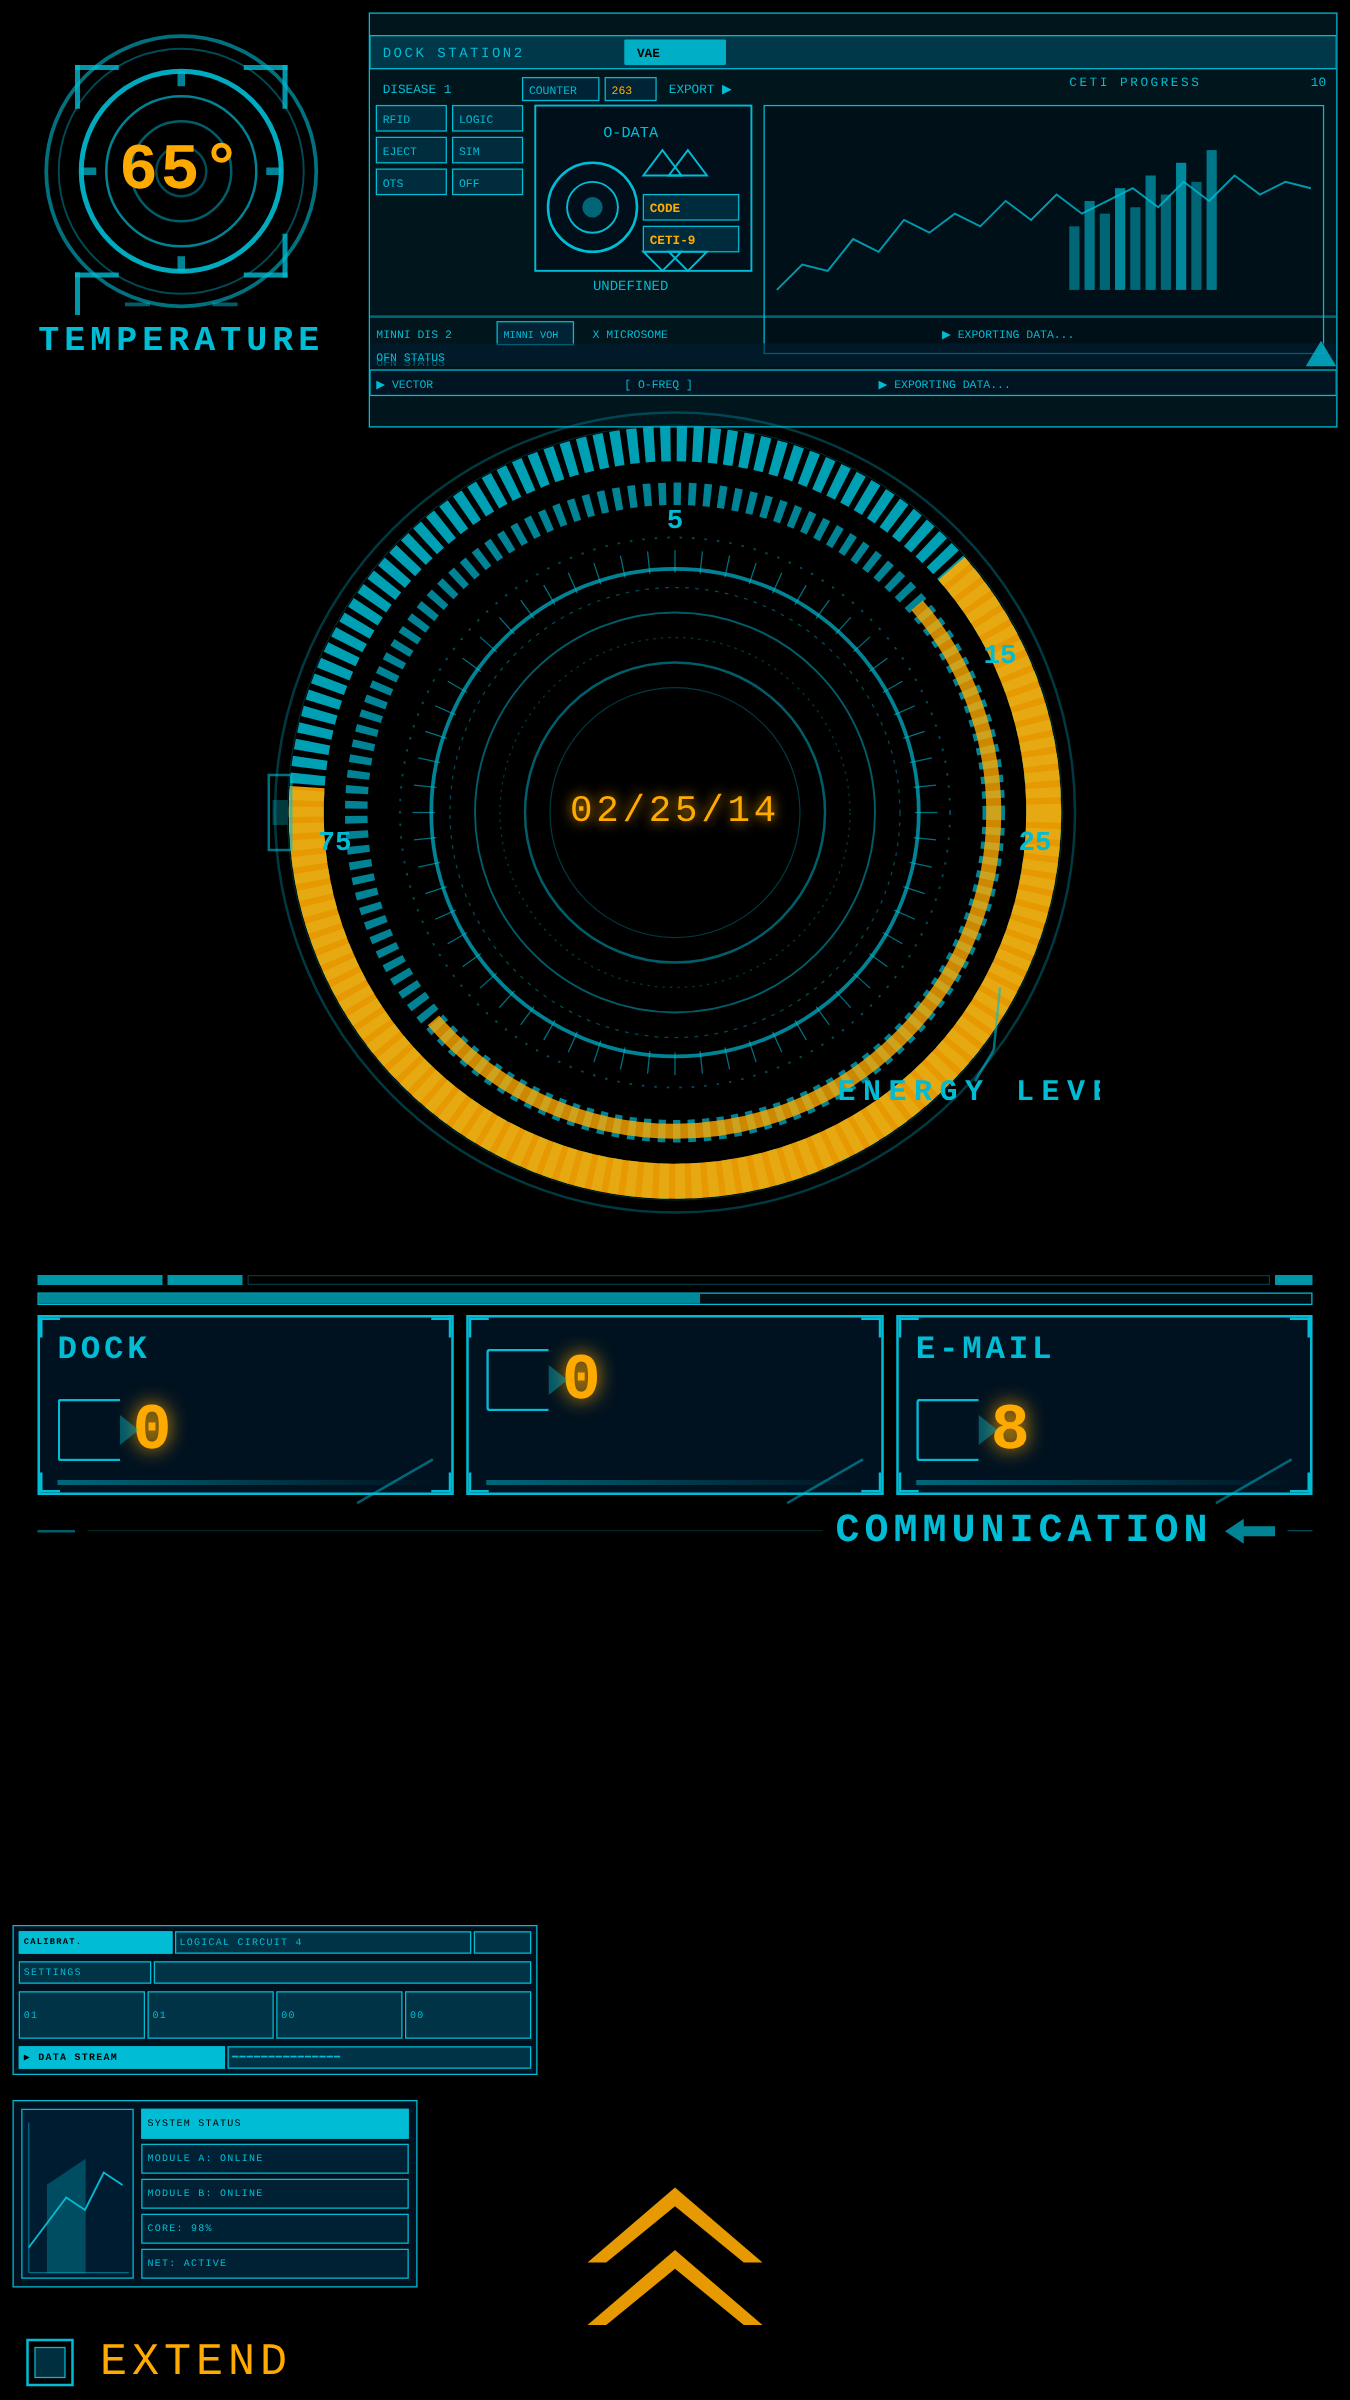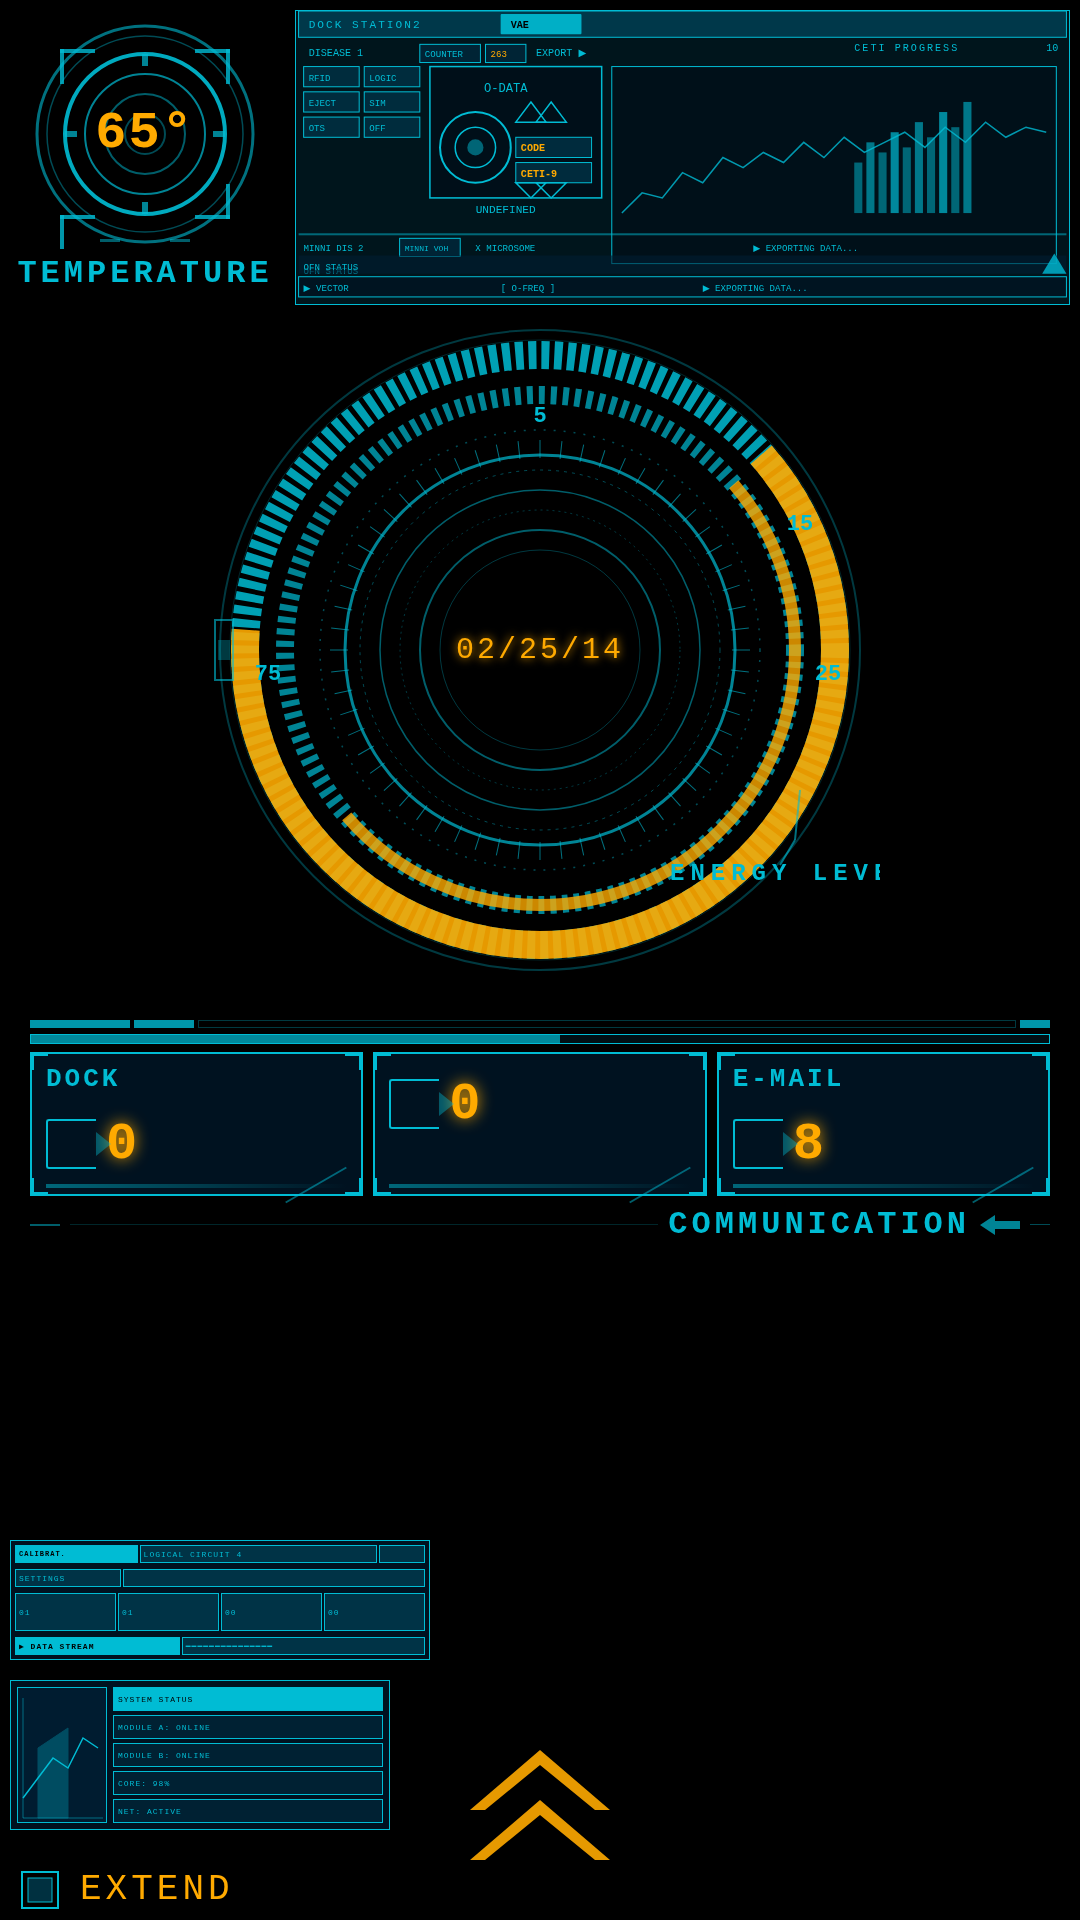--- a/index.html
+++ b/index.html
@@ -31,31 +31,31 @@
       align-items: center;
       justify-content: center;
     }
     .temp-circle {
       width: 230px;
       height: 230px;
       position: relative;
     }
     .temp-label {
       color: #00bcd4;
-      font-size: 32px;
+      font-size: 28px;
       font-weight: bold;
       letter-spacing: 4px;
       margin-top: 6px;
       text-align: center;
     }
 
     
     .hud-panel {
       flex: 1;
-      height: 295px;
+      height: 332px;
       margin: 10px 10px 0 5px;
       border: 1.5px solid #00bcd4;
       background: rgba(0,30,40,0.7);
       position: relative;
       overflow: hidden;
     }
 
     
     .clock-section {
       position: absolute;
@@ -308,21 +308,21 @@
     }
     .corner-tl { top: 0; left: 0; border-top: 2px solid #00bcd4; border-left: 2px solid #00bcd4; }
     .corner-tr { top: 0; right: 0; border-top: 2px solid #00bcd4; border-right: 2px solid #00bcd4; }
     .corner-bl { bottom: 0; left: 0; border-bottom: 2px solid #00bcd4; border-left: 2px solid #00bcd4; }
     .corner-br { bottom: 0; right: 0; border-bottom: 2px solid #00bcd4; border-right: 2px solid #00bcd4; }
 
     
     .mini-hud2 {
       border: 1px solid #00bcd4;
       background: rgba(0,20,35,0.9);
-      width: 380px;
+      width: 324px;
       height: 150px;
       position: absolute;
       top: 150px;
       left: 10px;
       overflow: hidden;
     }
     .mini-hud2-content {
       padding: 6px;
       display: flex;
       gap: 6px;

